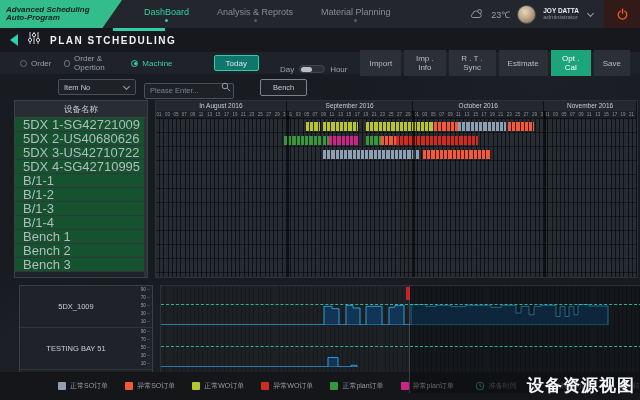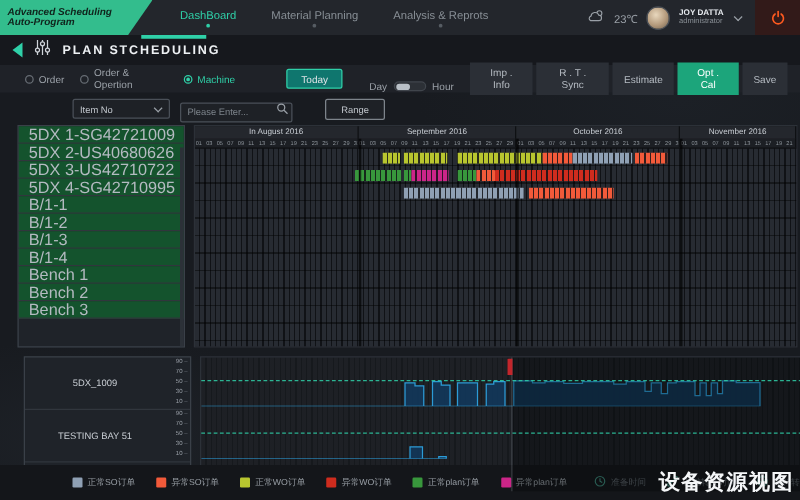--- a/index.html
+++ b/index.html
@@ -99,25 +99,25 @@
   <header class="topbar">
     <div class="logo">
       <span>Advanced Scheduling Auto-Program</span>
     </div>
     <nav class="nav" id="nav">
         <div class="nav-item active">
           <span class="nav-label">DashBoard</span>
           <span class="nav-dot"></span>
         </div>
         <div class="nav-item">
+          <span class="nav-label">Analysis &amp; Reprots</span>
+          <span class="nav-dot"></span>
+        </div>
+        <div class="nav-item">
           <span class="nav-label">Material Planning</span>
-          <span class="nav-dot"></span>
-        </div>
-        <div class="nav-item">
-          <span class="nav-label">Analysis &amp; Reprots</span>
           <span class="nav-dot"></span>
         </div>
       </nav>
     <div class="top-right">
       <span>
         <svg width="14" height="11" viewBox="0 0 14 11">
             <circle cx="9.5" cy="3.6" r="2" fill="none" stroke="#9aa0a7" stroke-width="0.9"></circle>
             <path d="M2.5 9.5h6.5a2.2 2.2 0 0 0 0-4.4 3.2 3.2 0 0 0-6.2 0.8A1.9 1.9 0 0 0 2.5 9.5z" fill="#23262c" stroke="#9aa0a7" stroke-width="0.9"></path>
           </svg>
       </span>
@@ -168,45 +168,47 @@
       </span>
     <button class="today-btn">Today</button>
     <span class="daytoggle">
       <span>Day</span>
       <span class="track">
           <span class="knob"></span>
         </span>
       <span>Hour</span>
     </span>
     <span class="actions" id="actions">
+        <button class="act-btn">Import</button>
         <button class="act-btn">Imp . Info</button>
         <button class="act-btn">R . T . Sync</button>
         <button class="act-btn">Estimate</button>
         <button class="act-btn accent">Opt . Cal</button>
         <button class="act-btn">Save</button>
       </span>
   </div>
 
   <div class="filterbar">
     <div class="select">
       <span>Item No</span>
       <span class="chev" style="margin:0 1px 2px 0;"></span>
     </div>
     <div class="searchbox">
       <input type="text" placeholder="Please Enter..." style="">
       <svg width="10" height="10" viewBox="0 0 10 10">
           <circle cx="4" cy="4" r="2.8" fill="none" stroke="#9aa0a7" stroke-width="1"></circle>
           <path d="M6.2 6.2L9 9" stroke="#9aa0a7" stroke-width="1"></path>
         </svg>
     </div>
-    <button class="range-btn">Range</button>
+    <button class="range-btn">Bench</button>
   </div>
 
   <div class="main">
     <div class="machines">
+      <div class="machines-header">设备名称</div>
       <div id="machine-rows">
           <div class="machine-row">5DX 1-SG42721009</div>
           <div class="machine-row">5DX 2-US40680626</div>
           <div class="machine-row">5DX 3-US42710722</div>
           <div class="machine-row">5DX 4-SG42710995</div>
           <div class="machine-row">B/1-1</div>
           <div class="machine-row">B/1-2</div>
           <div class="machine-row">B/1-3</div>
           <div class="machine-row">B/1-4</div>
           <div class="machine-row">Bench 1</div>

